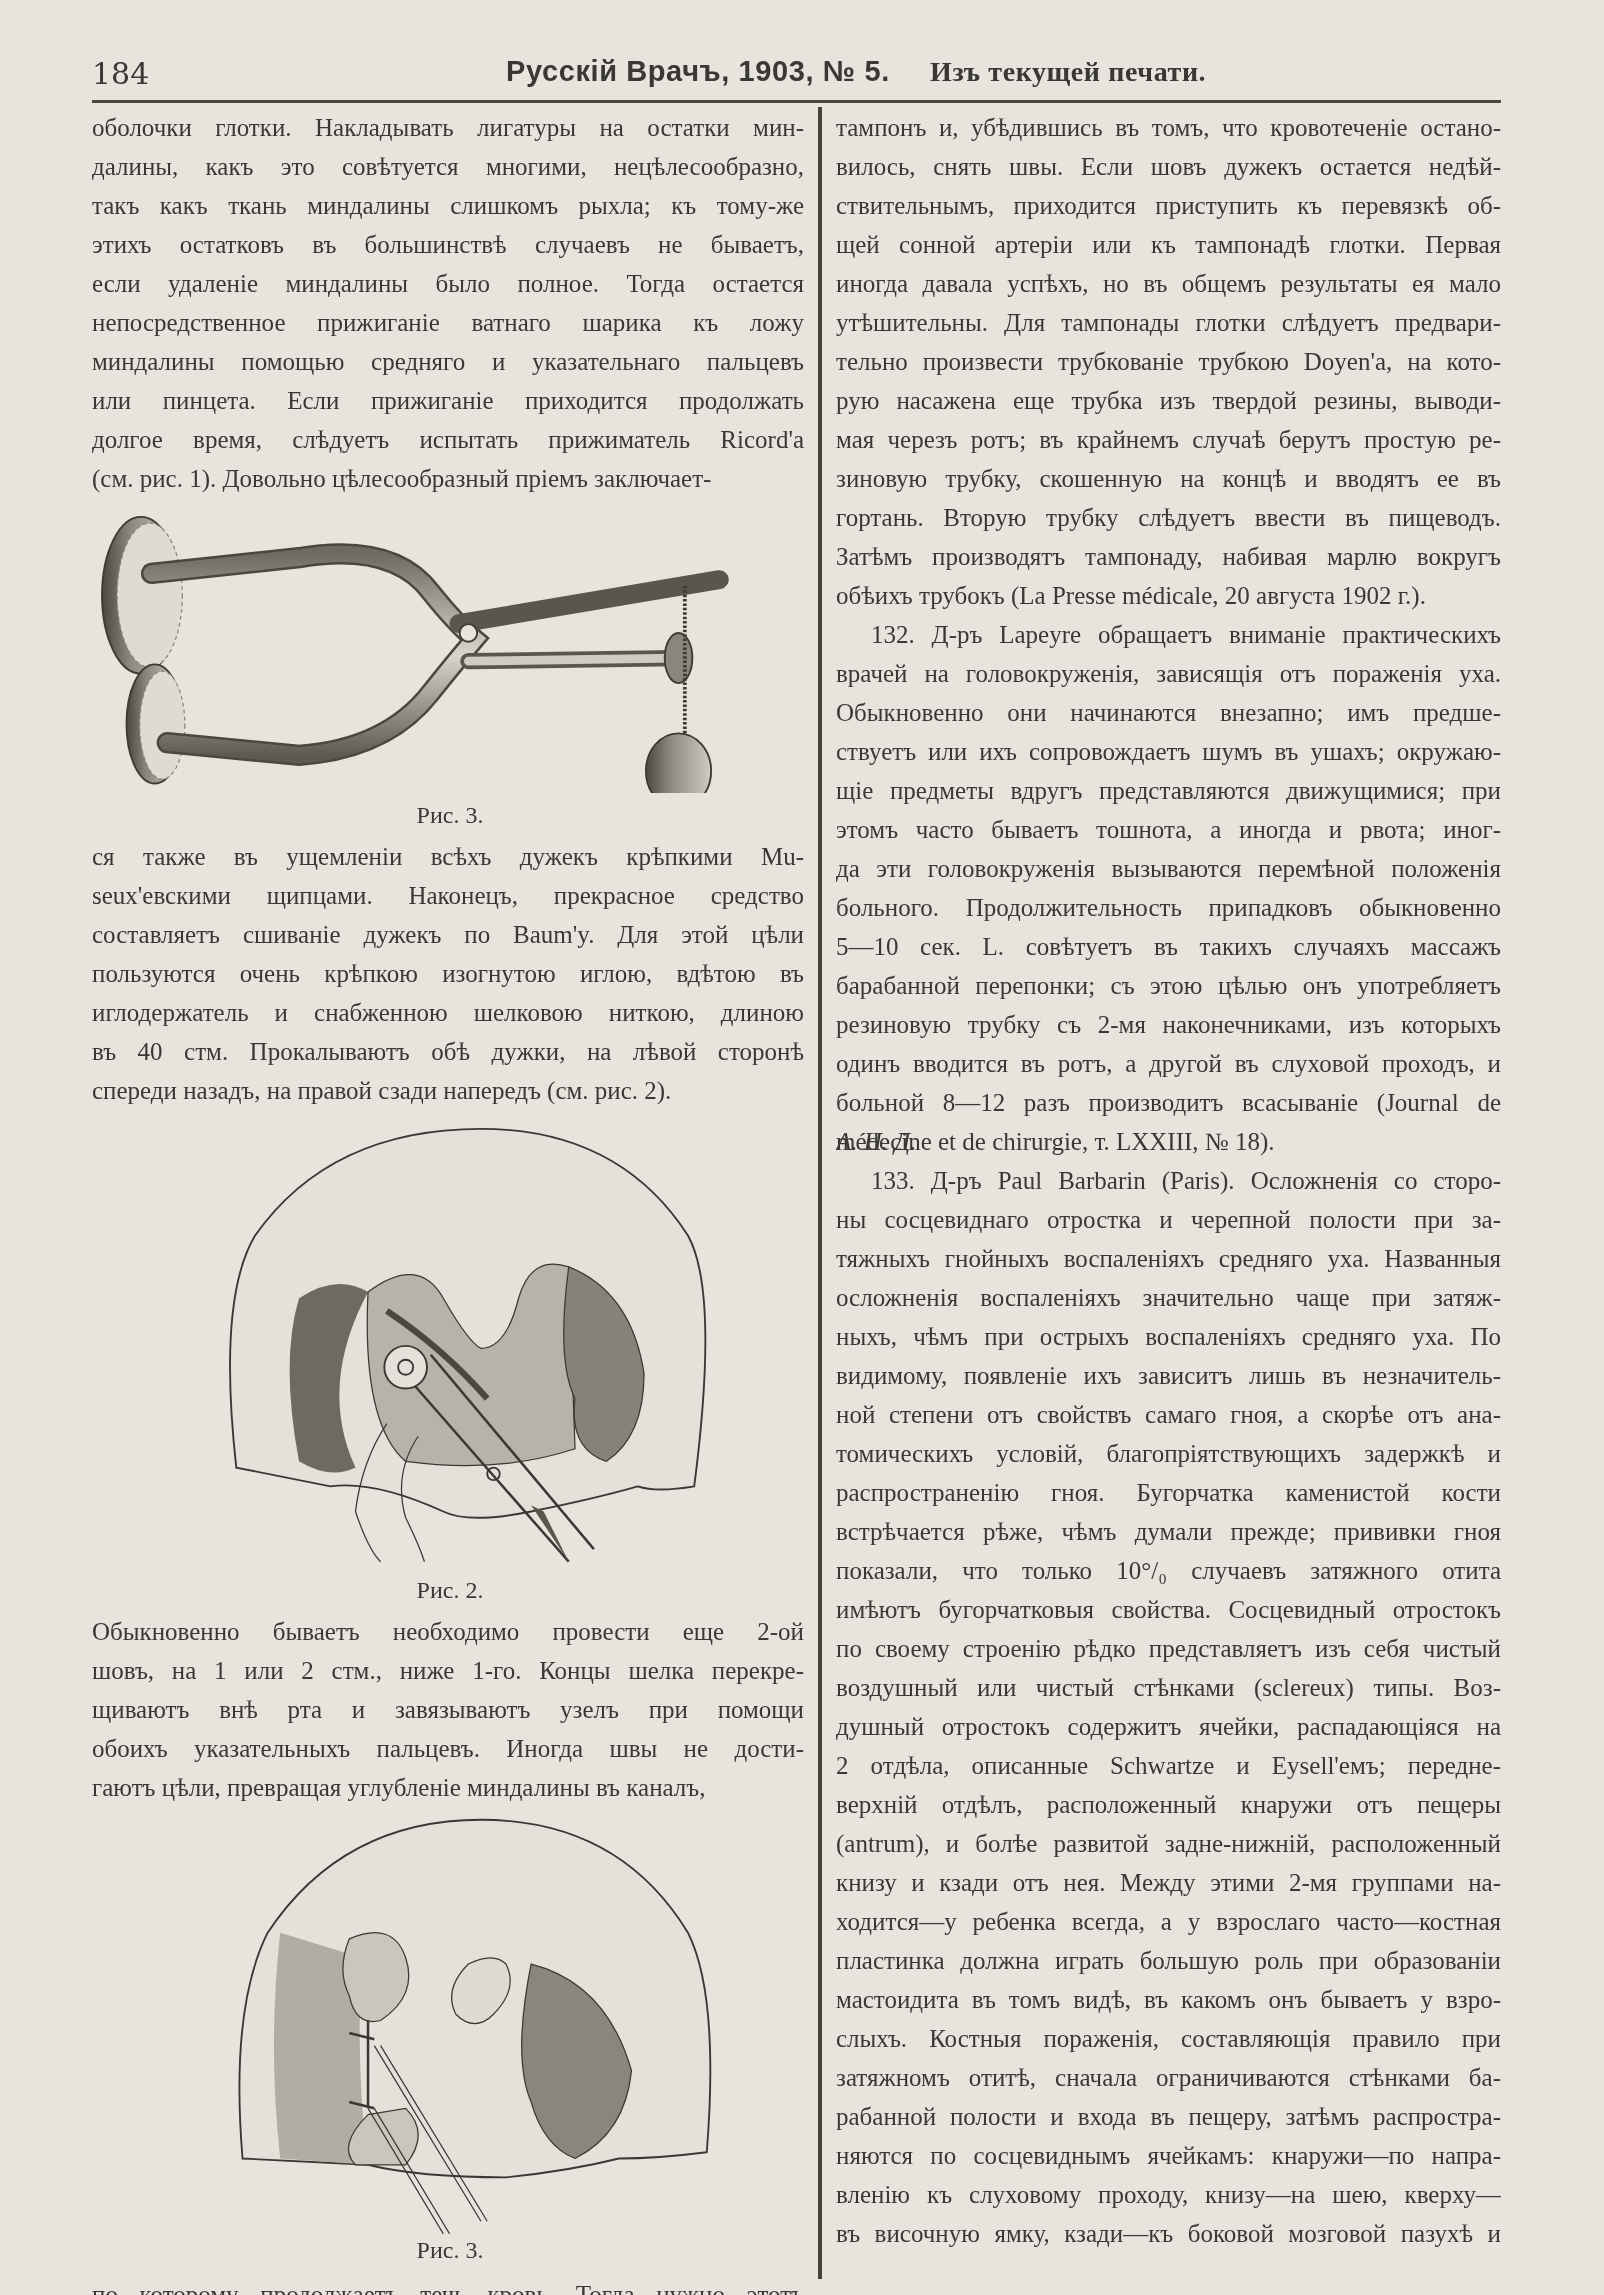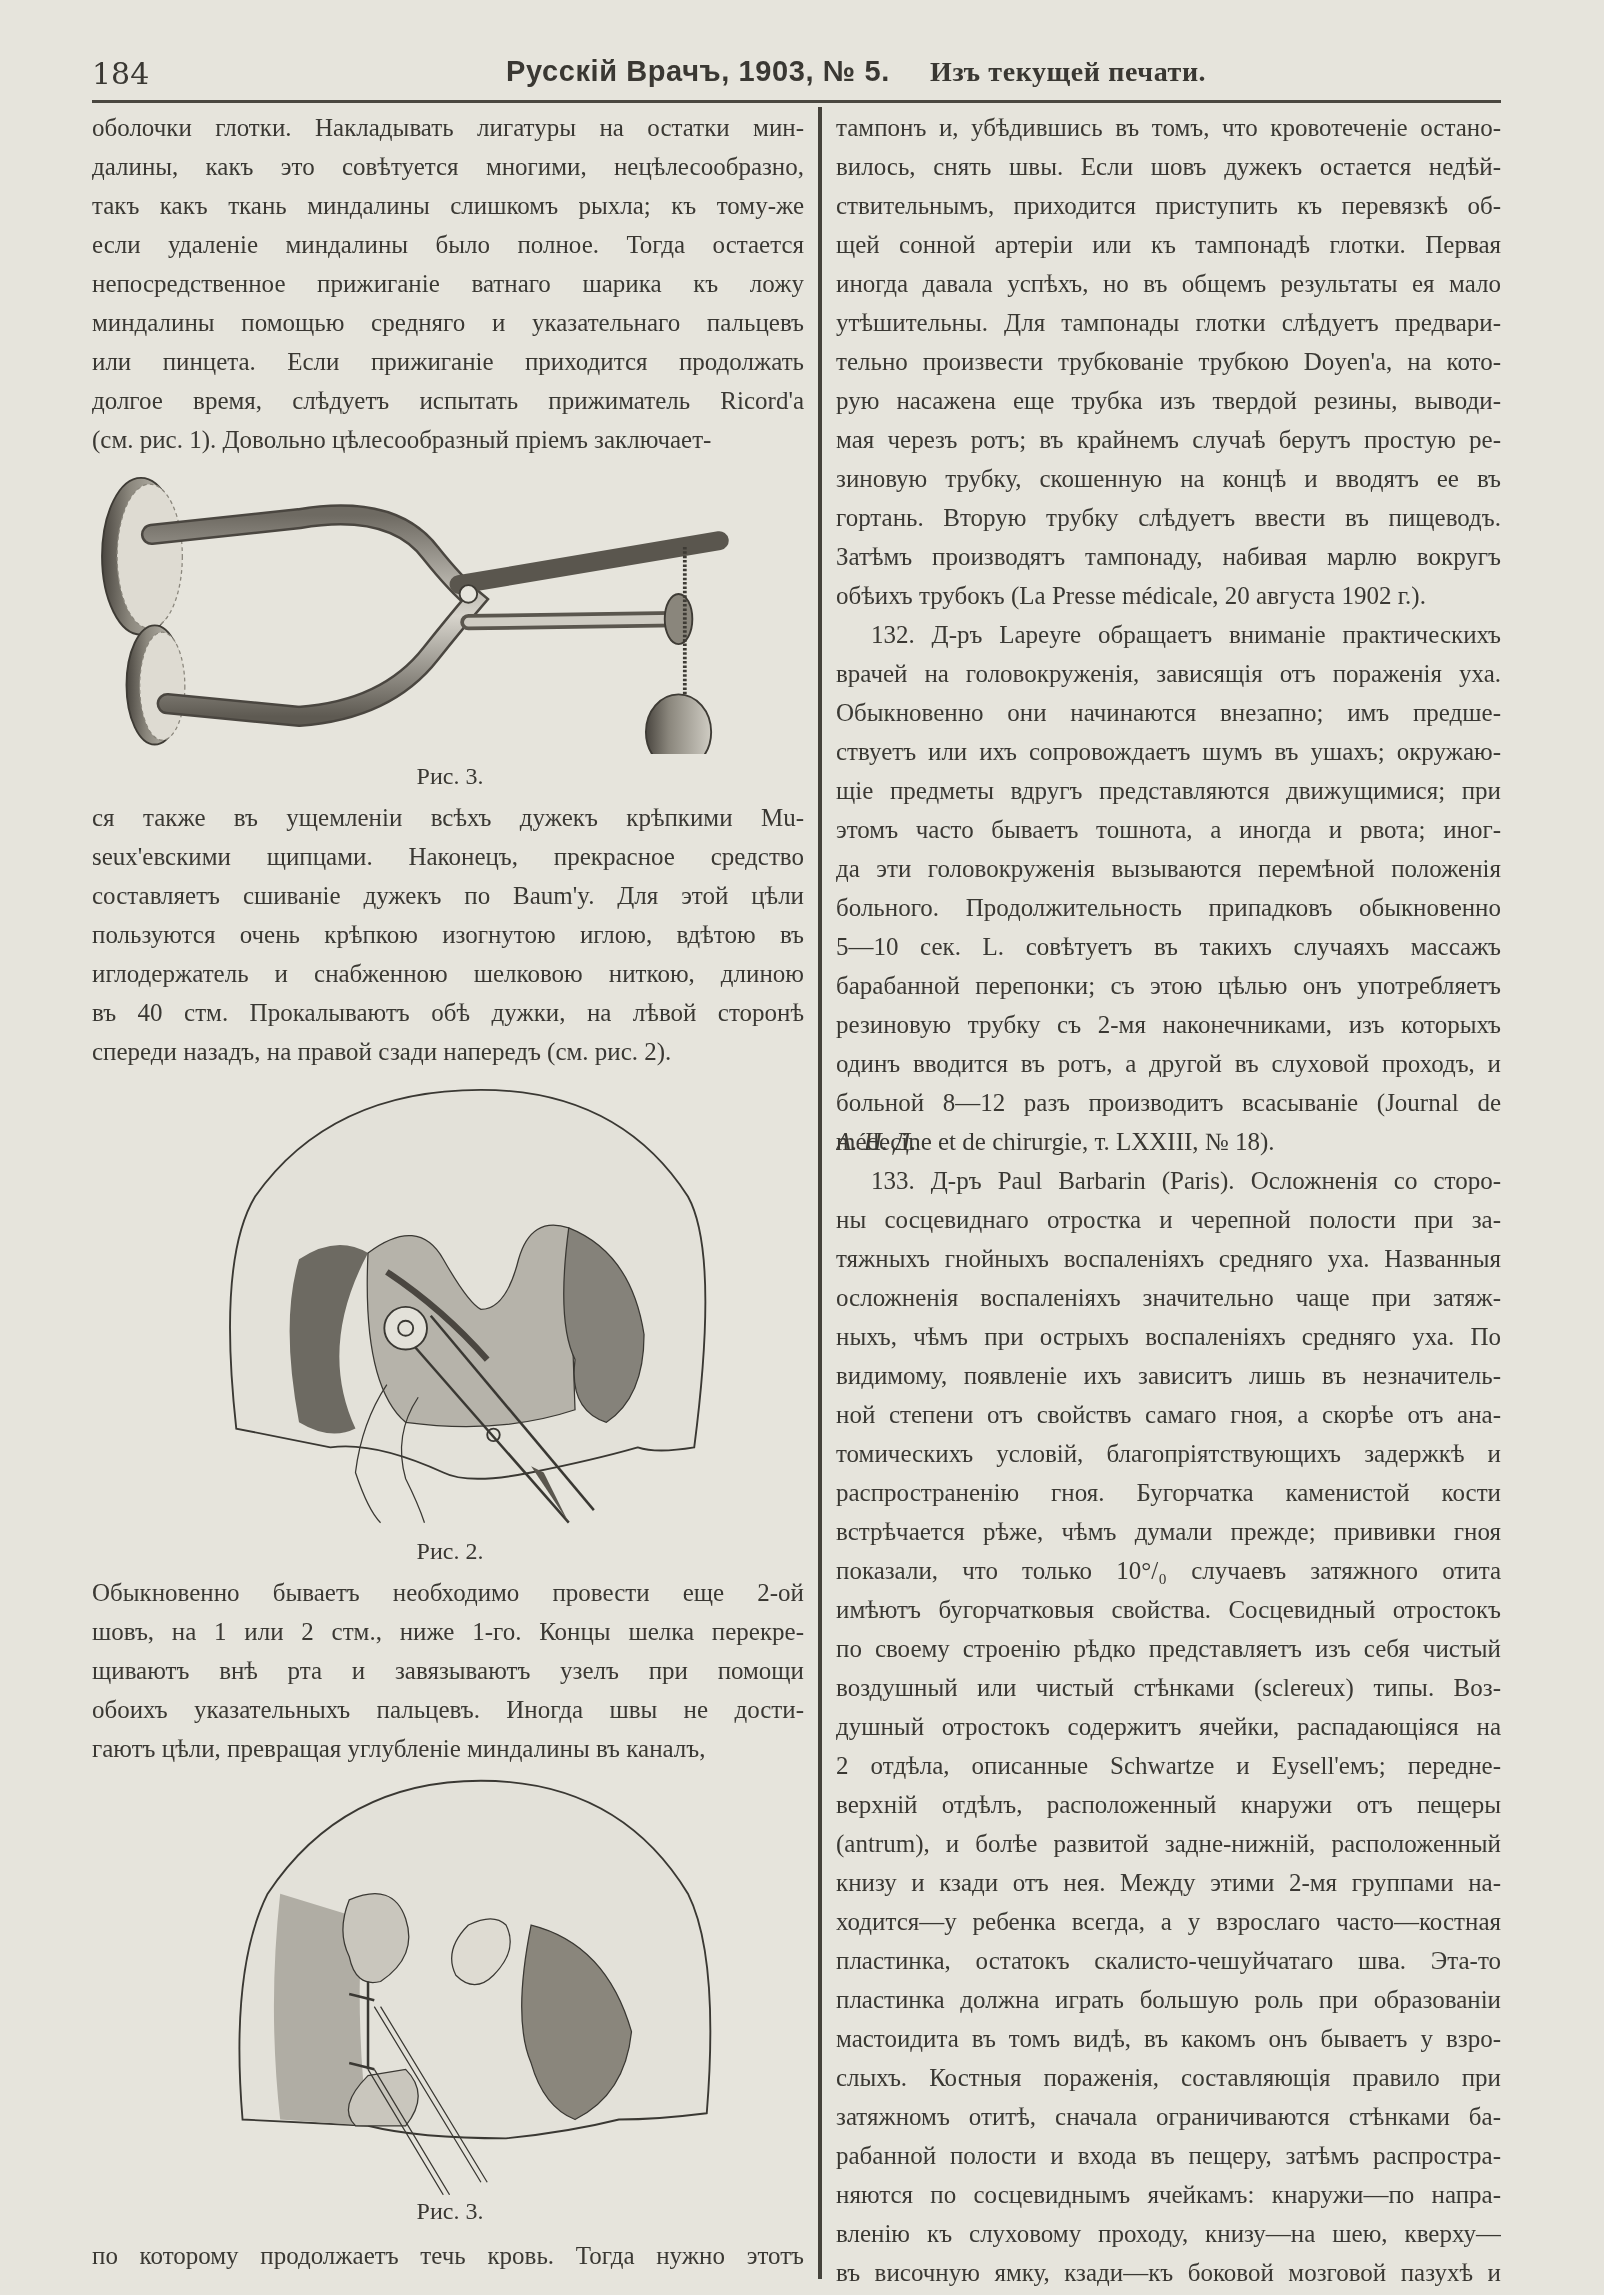--- a/index.html
+++ b/index.html
@@ -47,20 +47,21 @@
     <span class="section-title">Изъ текущей печати.</span>
   </div>
 
   <div class="col-rule"></div>
 
   <div class="col col-left">
     <div>
         <span class="line">оболочки глотки. Накладывать лигатуры на остатки мин-</span>
         <span class="line">далины, какъ это совѣтуется многими, нецѣлесообразно,</span>
         <span class="line">такъ какъ ткань миндалины слишкомъ рыхла; къ тому-же</span>
+        <span class="line">этихъ остатковъ въ большинствѣ случаевъ не бываетъ,</span>
         <span class="line">если удаленіе миндалины было полное. Тогда остается</span>
         <span class="line">непосредственное прижиганіе ватнаго шарика къ ложу</span>
         <span class="line">миндалины помощью средняго и указательнаго пальцевъ</span>
         <span class="line">или пинцета. Если прижиганіе приходится продолжать</span>
         <span class="line">долгое время, слѣдуетъ испытать прижиматель Ricord'a</span>
         <span class="line last">(см. рис. 1). Довольно цѣлесообразный пріемъ заключает-</span>
       </div>
 
     <div style="height:339px; position:relative;">
       <svg width="712" height="295" viewBox="0 0 1135 470">
@@ -200,21 +201,20 @@
         <span class="line">показали, что только 10°/₀ случаевъ затяжного отита</span>
         <span class="line">имѣютъ бугорчатковыя свойства. Сосцевидный отростокъ</span>
         <span class="line">по своему строенію рѣдко представляетъ изъ себя чистый</span>
         <span class="line">воздушный или чистый стѣнками (sclereux) типы. Воз-</span>
         <span class="line">душный отростокъ содержитъ ячейки, распадающіяся на</span>
         <span class="line">2 отдѣла, описанные Schwartze и Eysell'емъ; передне-</span>
         <span class="line">верхній отдѣлъ, расположенный кнаружи отъ пещеры</span>
         <span class="line">(antrum), и болѣе развитой задне-нижній, расположенный</span>
         <span class="line">книзу и кзади отъ нея. Между этими 2-мя группами на-</span>
         <span class="line">ходится—у ребенка всегда, а у взрослаго часто—костная</span>
-        <span class="line">пластинка, остатокъ скалисто-чешуйчатаго шва. Эта-то</span>
         <span class="line">пластинка должна играть большую роль при образованіи</span>
         <span class="line">мастоидита въ томъ видѣ, въ какомъ онъ бываетъ у взро-</span>
         <span class="line">слыхъ. Костныя пораженія, составляющія правило при</span>
         <span class="line">затяжномъ отитѣ, сначала ограничиваются стѣнками ба-</span>
         <span class="line">рабанной полости и входа въ пещеру, затѣмъ распростра-</span>
         <span class="line">няются по сосцевиднымъ ячейкамъ: кнаружи—по напра-</span>
         <span class="line">вленію къ слуховому проходу, книзу—на шею, кверху—</span>
         <span class="line">въ височную ямку, кзади—къ боковой мозговой пазухѣ и</span>
       </div>
   </div>

